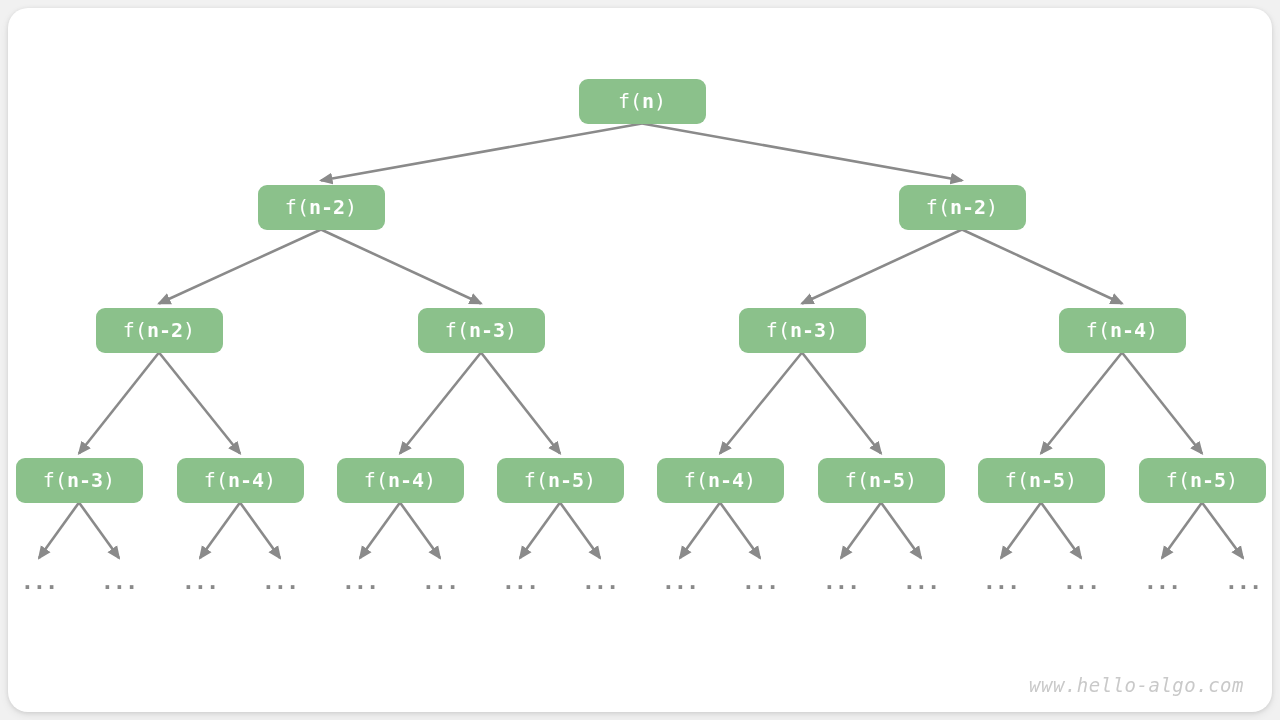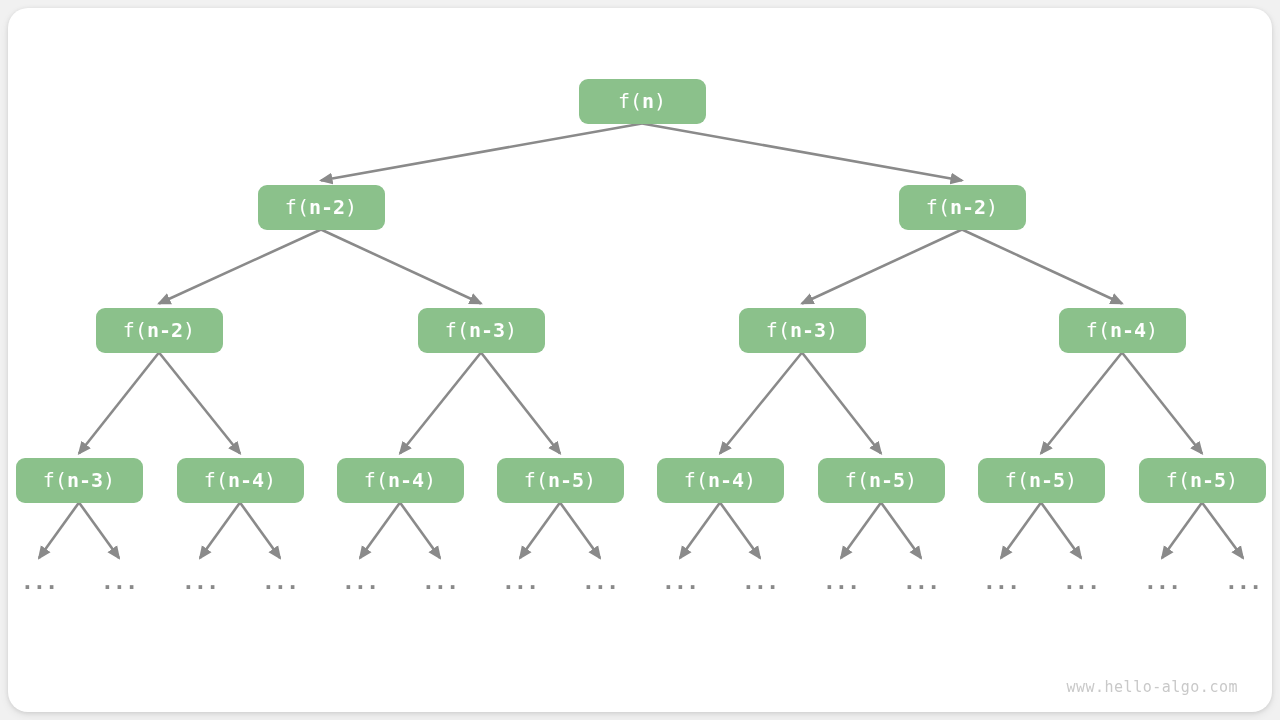--- a/index.html
+++ b/index.html
@@ -40,24 +40,25 @@
     position: absolute;
     transform: translate(-50%, -60%);
     color: var(--ellipsis, #8a8a8a);
     font-size: 22px;
     font-weight: bold;
     letter-spacing: -1px;
     white-space: pre;
   }
   .watermark {
     position: absolute;
-    right: 42px; bottom: 24px;
+    right: 36px; bottom: 24px;
     color: var(--watermark, #c9c9c9);
-    font-size: 15px;
+    font-size: 19px;
     letter-spacing: 0.5px;
+    font-style: italic;
   }
 </style>
 </head>
 <body>
 
 <div class="stage">
   <div class="card"></div>
 
   <svg id="edges" width="1280" height="720" viewBox="0 0 1280 720" xmlns="http://www.w3.org/2000/svg">
     <defs>

